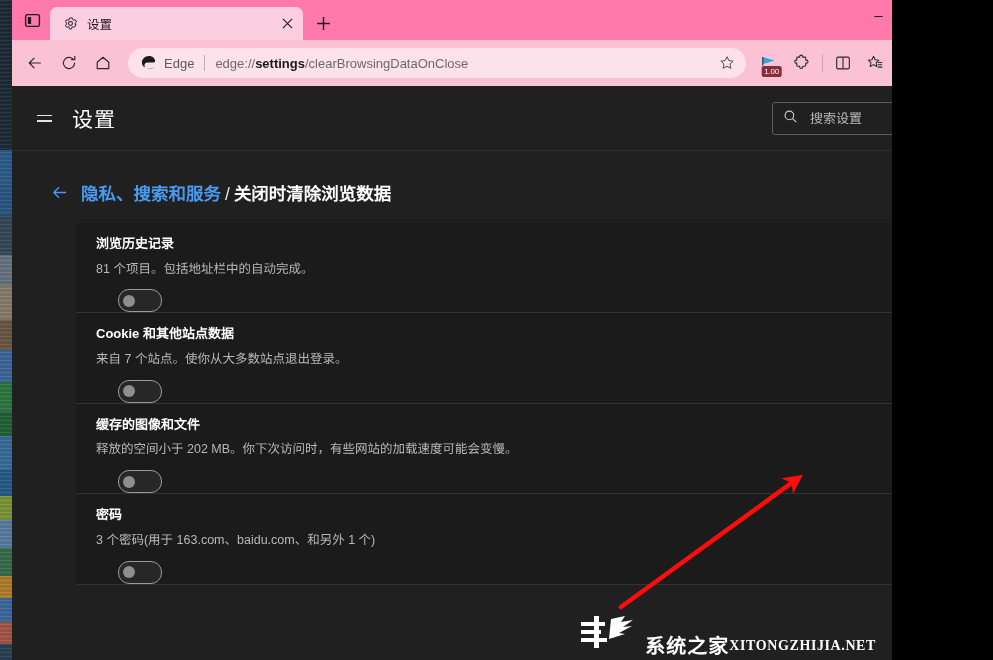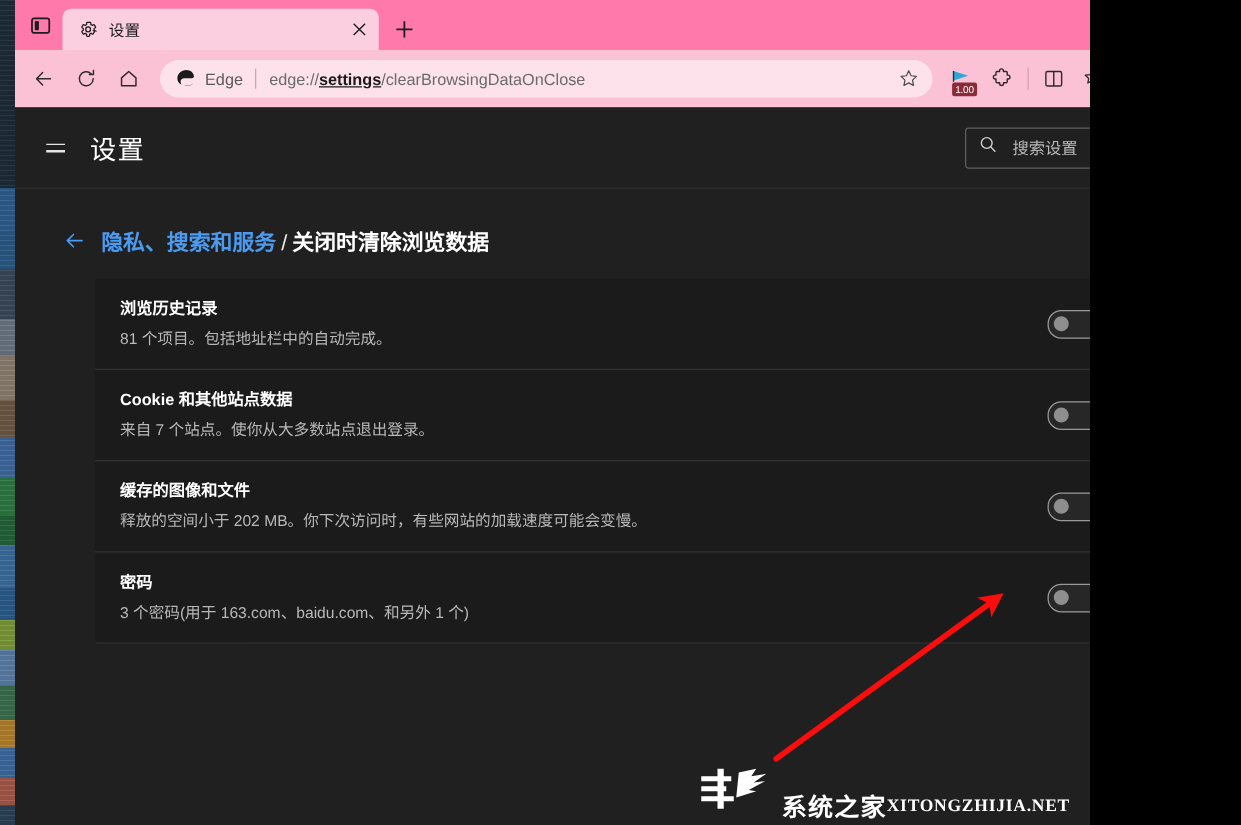--- a/index.html
+++ b/index.html
@@ -15,20 +15,21 @@
     font-family: "Liberation Sans", "DejaVu Sans", sans-serif;
     -webkit-font-smoothing: antialiased;
   }
 
   .screen {
     position: relative;
     width: 872px;
     height: 660px;
     overflow: hidden;
     background: #202020;
+    padding-left: 20px;
   }
 
   
   .bg-strip {
     position: absolute;
     left: 0; top: 0;
     width: 14px;
     height: 660px;
     background:
       linear-gradient(to bottom,
@@ -196,21 +197,21 @@
     flex: 0 0 auto;
   }
   .omni-url {
     flex: 1 1 auto;
     font-size: 13px;
     color: #6a6a6a;
     white-space: nowrap;
     overflow: hidden;
     min-width: 0;
   }
-  .omni-url b { color: #1a1a1a; font-weight: 700; text-decoration: underline; }
+  .omni-url b { color: #1a1a1a; font-weight: 700; }
   .omni-star {
     width: 26px; height: 26px;
     display: flex; align-items: center; justify-content: center;
     flex: 0 0 auto;
     cursor: pointer;
     border-radius: 4px;
   }
   .tool-btn {
     width: 32px; height: 32px;
     display: flex; align-items: center; justify-content: center;
@@ -351,25 +352,25 @@
 
   .card {
     margin: 18px 0 0 42px;
     width: 828px;
     background: #1b1b1b;
     border-radius: 2px;
     overflow: hidden;
   }
   .row {
     display: flex;
-    align-items: center;
     min-height: 73px;
     padding: 0 22px 0 20px;
     box-sizing: border-box;
     border-bottom: 1px solid #333333;
+    flex-direction: column;
   }
   .row:last-child { border-bottom: 1px solid #333333; }
   .row-text { flex: 1 1 auto; min-width: 0; padding: 12px 0; }
   .row-title {
     font-size: 13px;
     color: #ffffff;
     font-weight: 700;
     line-height: 1.35;
   }
   .row-desc {

